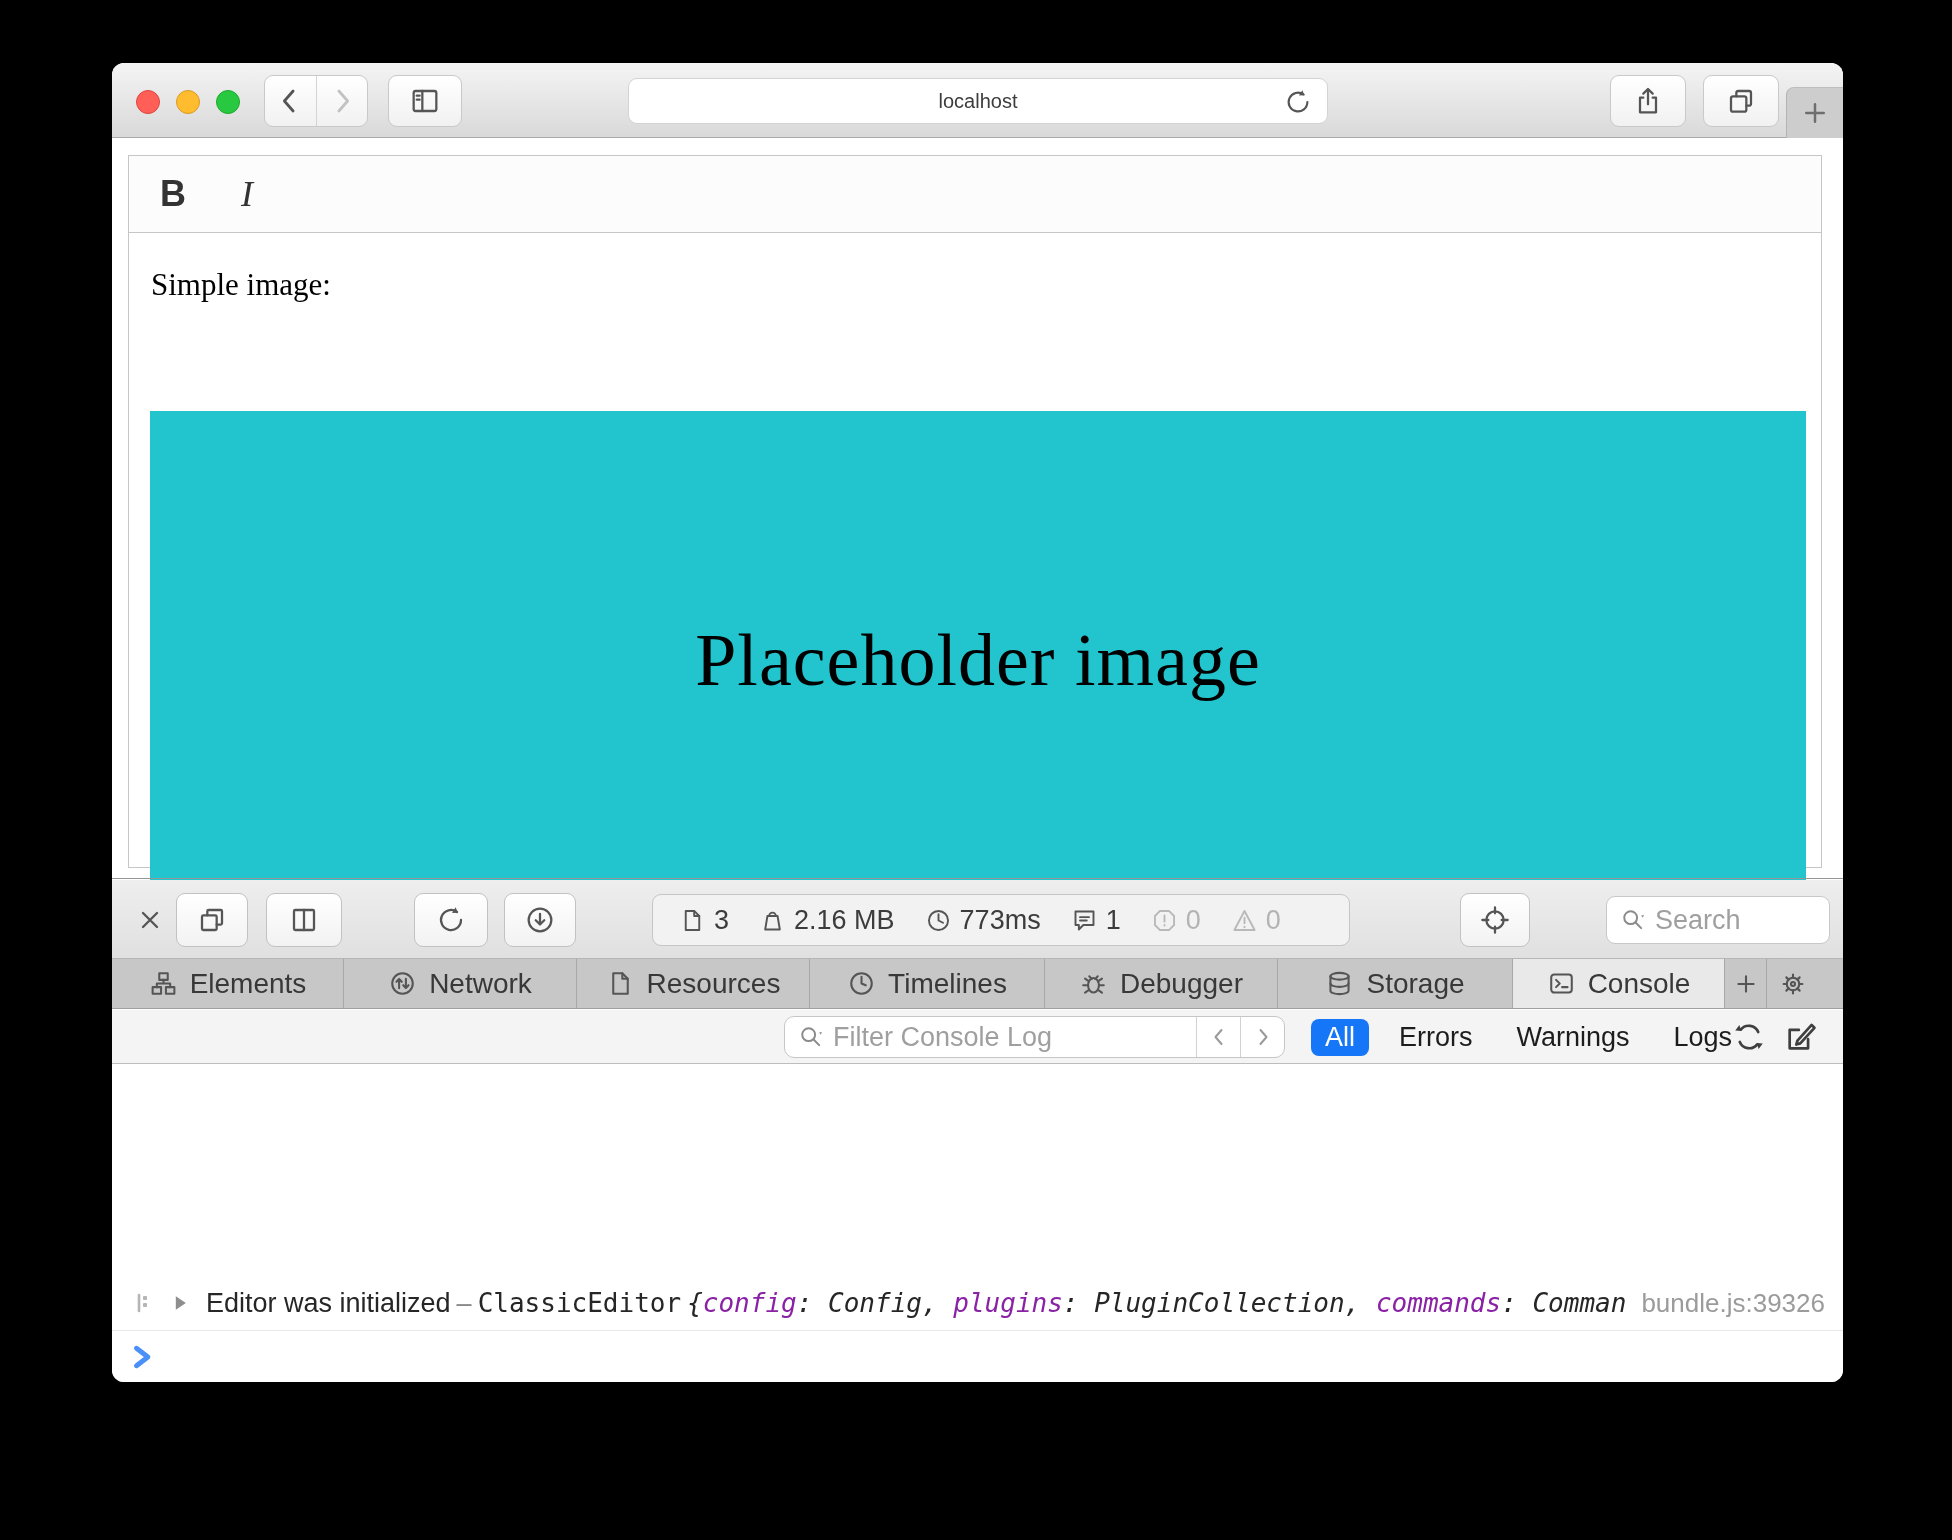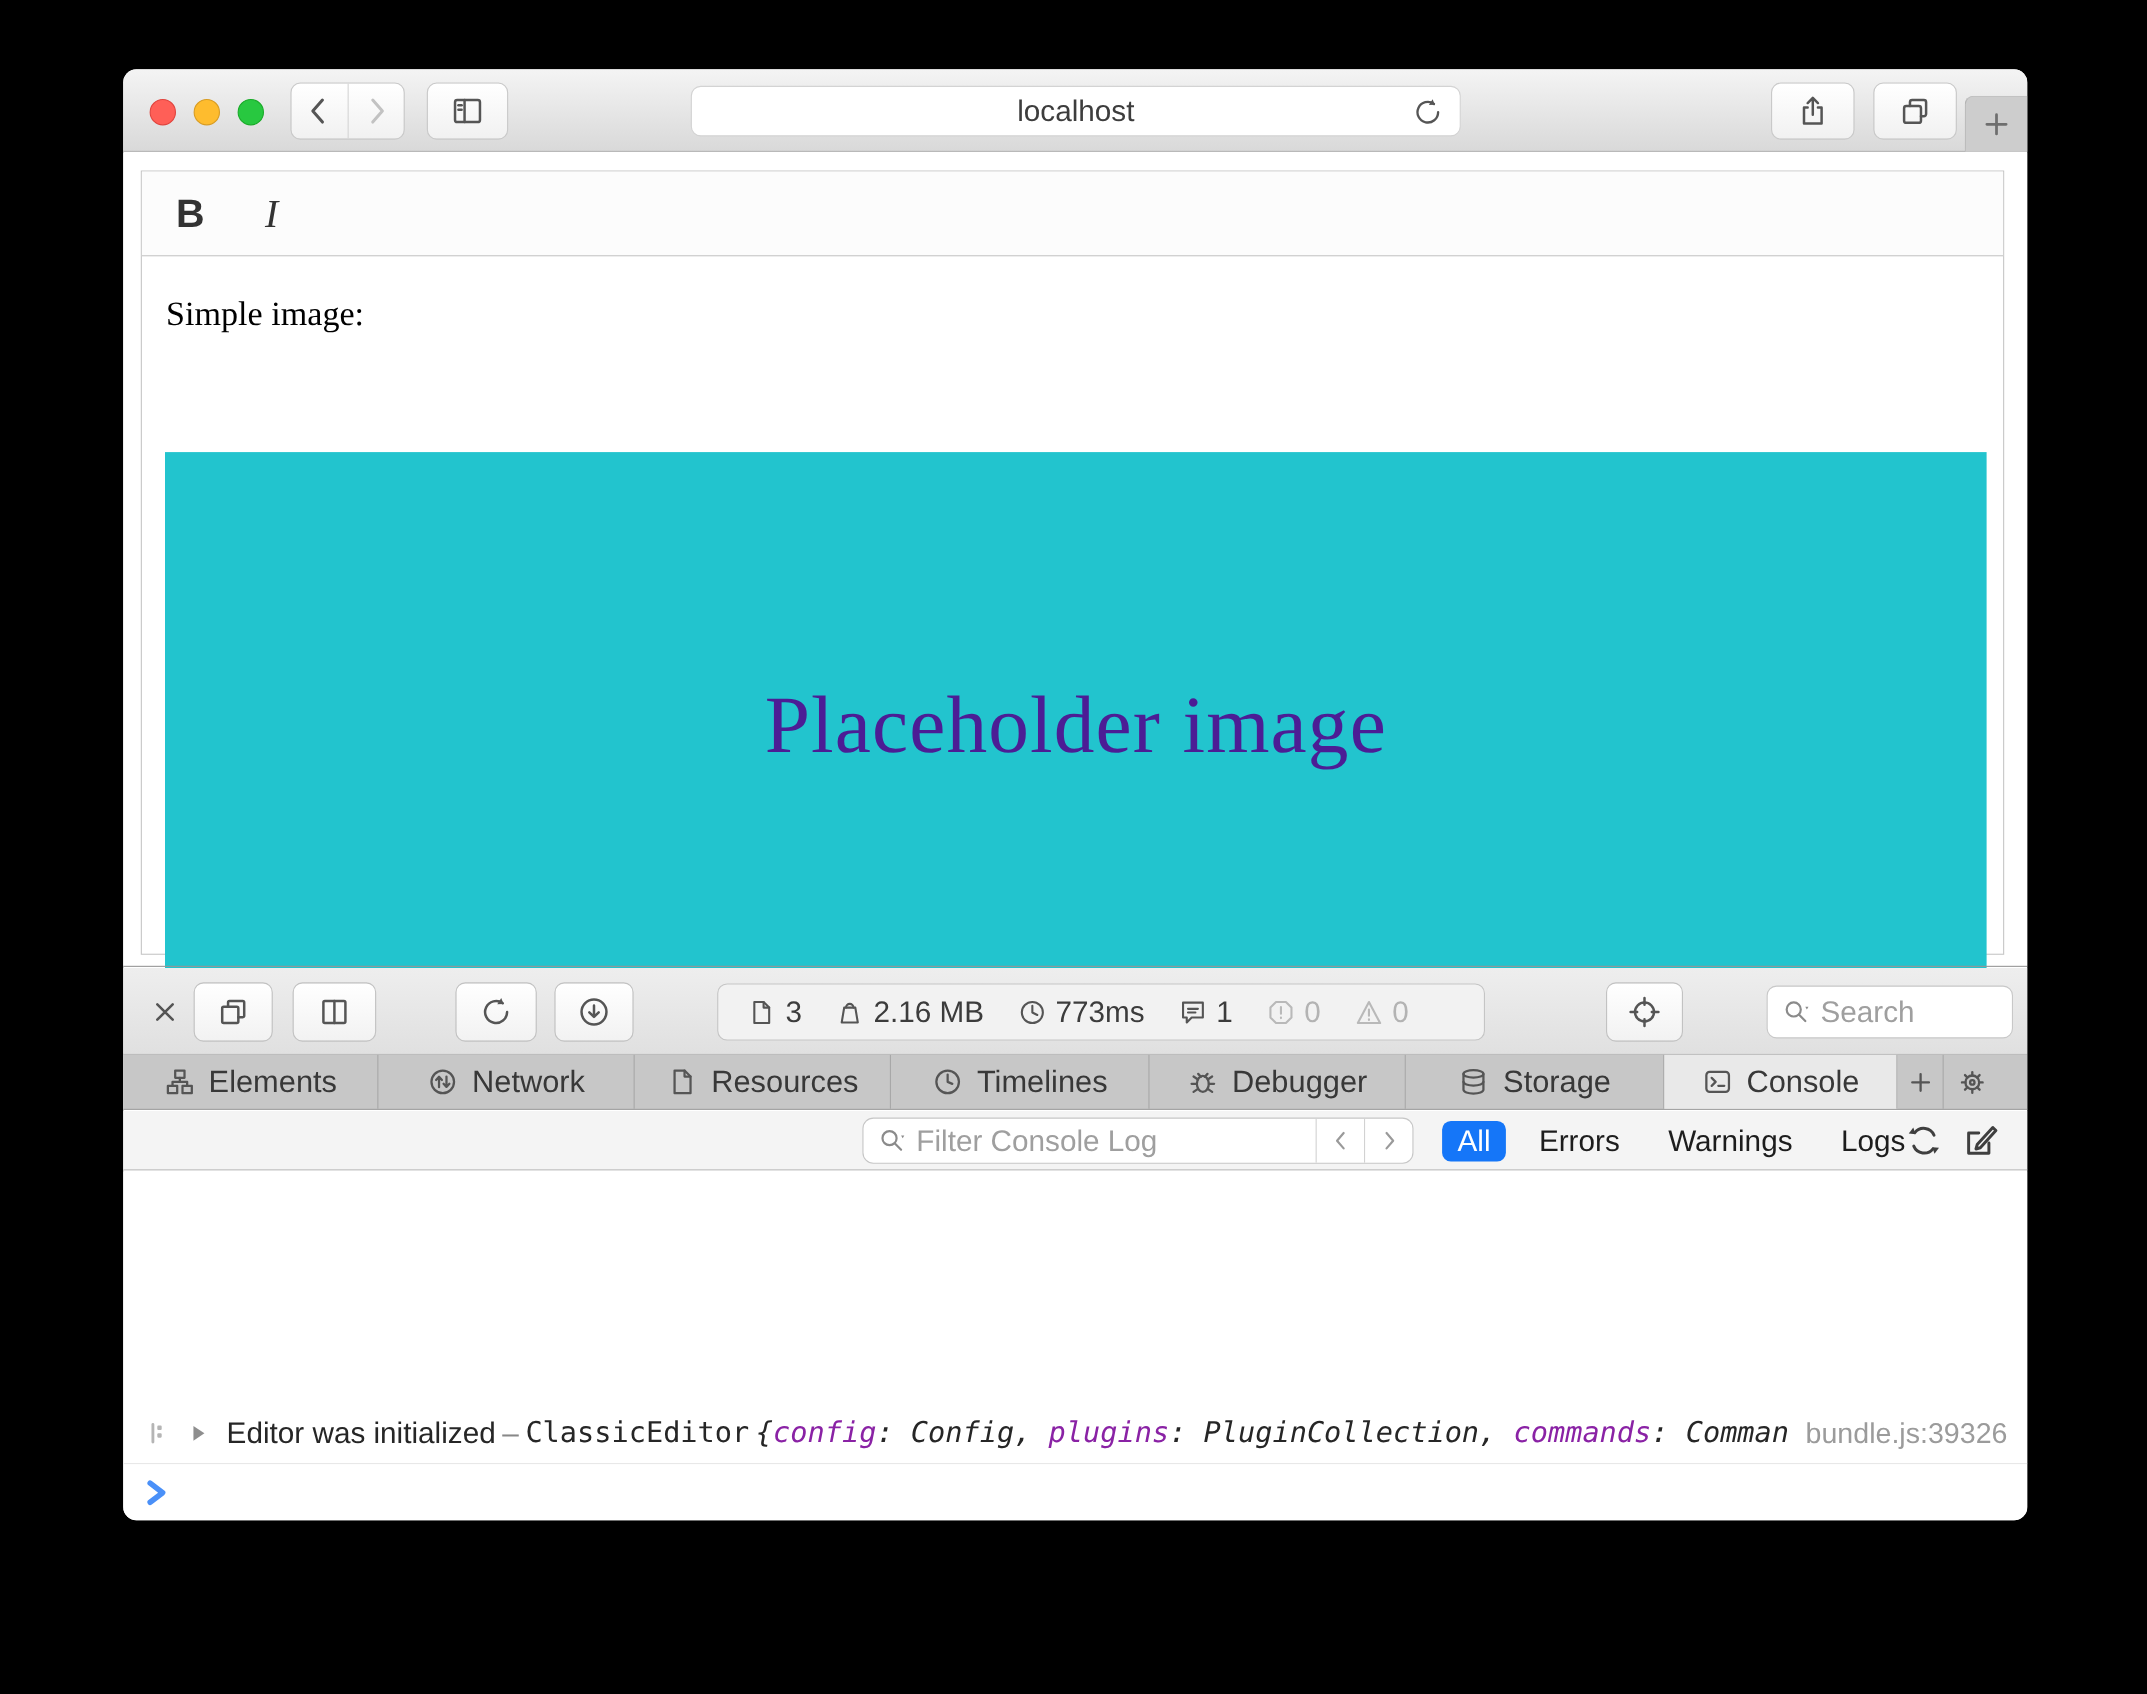--- a/index.html
+++ b/index.html
@@ -21,37 +21,37 @@
   .nav-group .seg { width:52px; height:100%; display:flex; align-items:center; justify-content:center; }
   .nav-group .seg + .seg { border-left:1px solid #d4d4d4; }
   .sidebar-btn { left:276px; width:74px; }
   .share-btn { left:1498px; width:76px; }
   .tabs-btn { left:1591px; width:76px; }
   .newtab-strip { position:absolute; left:1674px; top:24px; width:57px; height:51px;
                   background:#cdcdcd; border-left:1px solid #b3b3b3; border-top:1px solid #bdbdbd;
                   border-top-left-radius:8px; display:flex; align-items:center; justify-content:center; }
   .urlfield { position:absolute; left:516px; top:15px; width:700px; height:46px; background:#fff;
               border:1px solid #d3d3d3; border-radius:9px; display:flex; align-items:center; justify-content:center; }
-  .urlfield .url-text { font-size:27px; color:#3d3d3d; }
+  .urlfield .url-text { font-size:20px; color:#3d3d3d; }
   .urlfield .reload { position:absolute; right:14px; top:8px; }
 
   
   .page { position:absolute; left:0; top:76px; width:1731px; height:739px; background:#fff; }
   .editor { position:absolute; left:16px; top:16px; width:1694px; height:713px; border:1px solid #c6c6c6; }
   .ck-toolbar { position:absolute; left:0; top:0; width:100%; height:77px; background:#fcfcfc;
                 border-bottom:1px solid #c6c6c6; display:flex; align-items:center; }
   .ck-btn { width:60px; height:60px; margin-left:14px; display:flex; align-items:center; justify-content:center;
             border-radius:6px; cursor:pointer; }
   .ck-bold { font-weight:bold; font-size:36px; color:#333; }
   .ck-italic { font-family:"Liberation Serif", serif; font-style:italic; font-size:36px; color:#333; }
   .ck-content { position:absolute; left:0; top:78px; width:100%; bottom:0; font-family:"Liberation Serif", serif; }
   .ck-paragraph { margin:33px 0 0 22px; font-size:31px; color:#000; }
   .ck-image { position:absolute; left:21px; top:177px; width:1656px; height:498px;
               display:flex; align-items:center; justify-content:center; }
-  .ck-image-text { font-size:74px; color:#4c1d95; letter-spacing:1px; }
+  .ck-image-text { font-size:74px; color:#000000; letter-spacing:1px; }
 
   
   .devtools { position:absolute; left:0; top:815px; width:1731px; height:504px; border-top:1px solid #979797; }
   .dt-toolbar { position:absolute; left:0; top:1px; width:100%; height:79px;
                 background:linear-gradient(#eeeeee,#e0e0e0); border-bottom:1px solid #b6b6b6; }
   .dt-iconbtn { position:absolute; top:13px; height:54px; background:linear-gradient(#ffffff,#f2f2f2);
                 border:1px solid #c2c2c2; border-radius:9px; display:flex; align-items:center; justify-content:center; }
   .dt-close { position:absolute; left:20px; top:22px; width:36px; height:36px; display:flex; align-items:center; justify-content:center; }
   .stats-group { position:absolute; left:540px; top:14px; width:698px; height:52px; background:#f2f2f2;
                  border:1px solid #c5c5c5; border-radius:9px; display:flex; align-items:center; padding:0 26px; gap:30px; }

